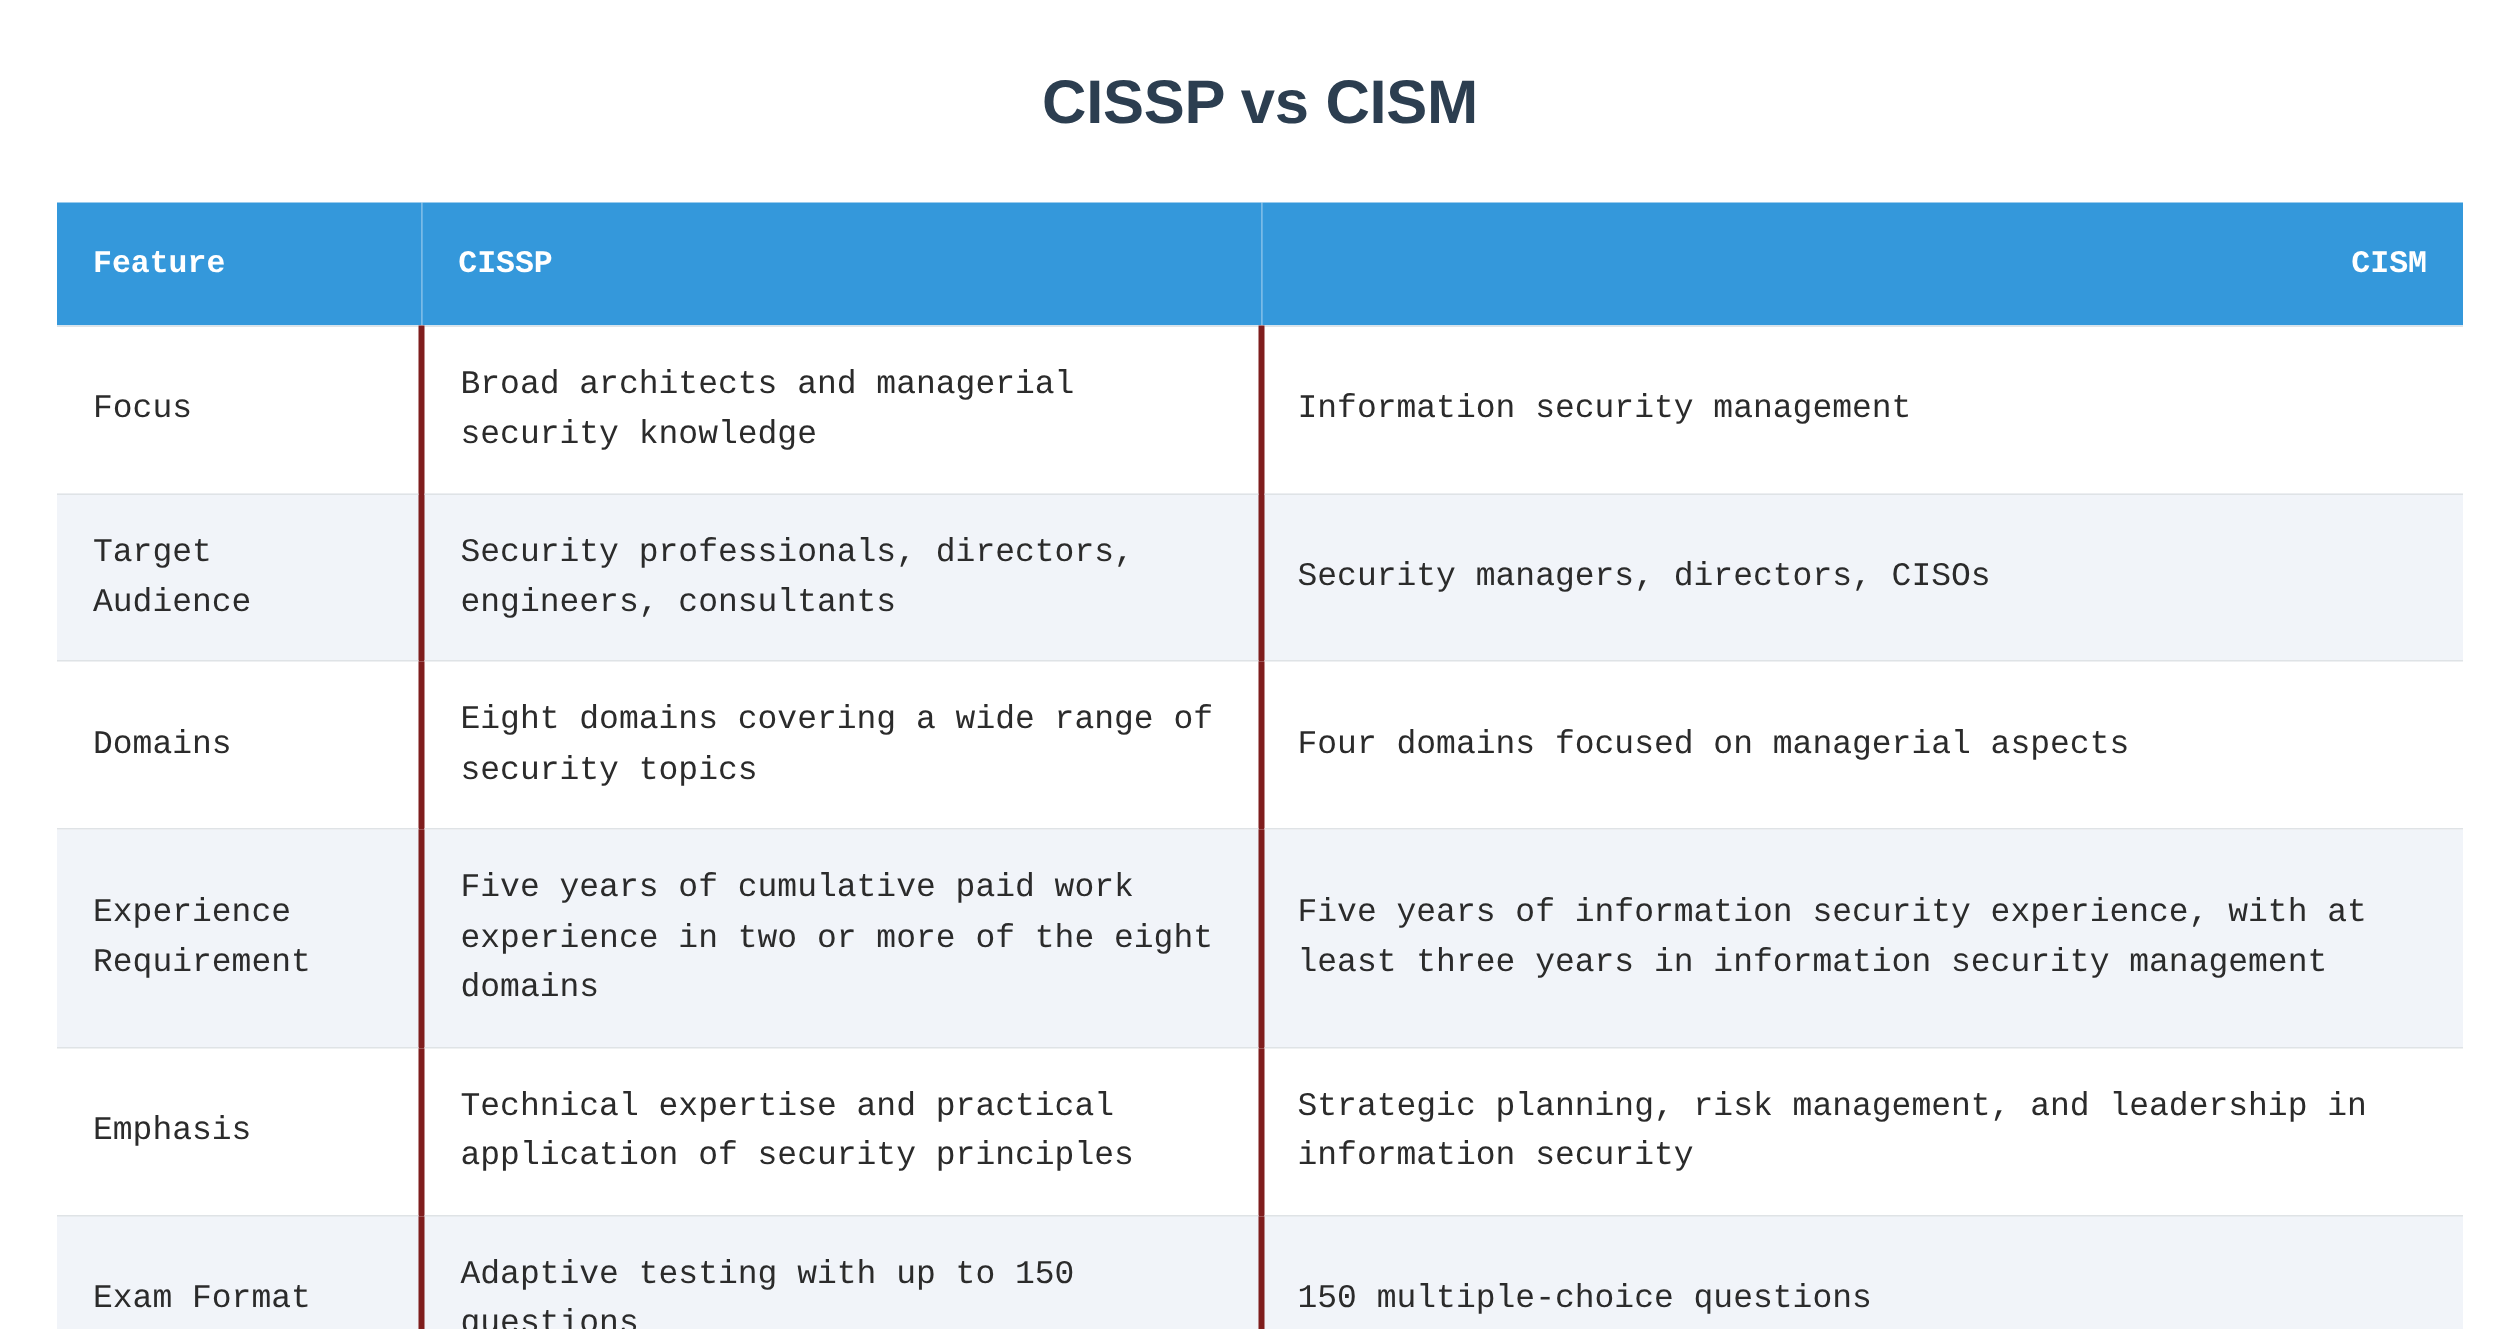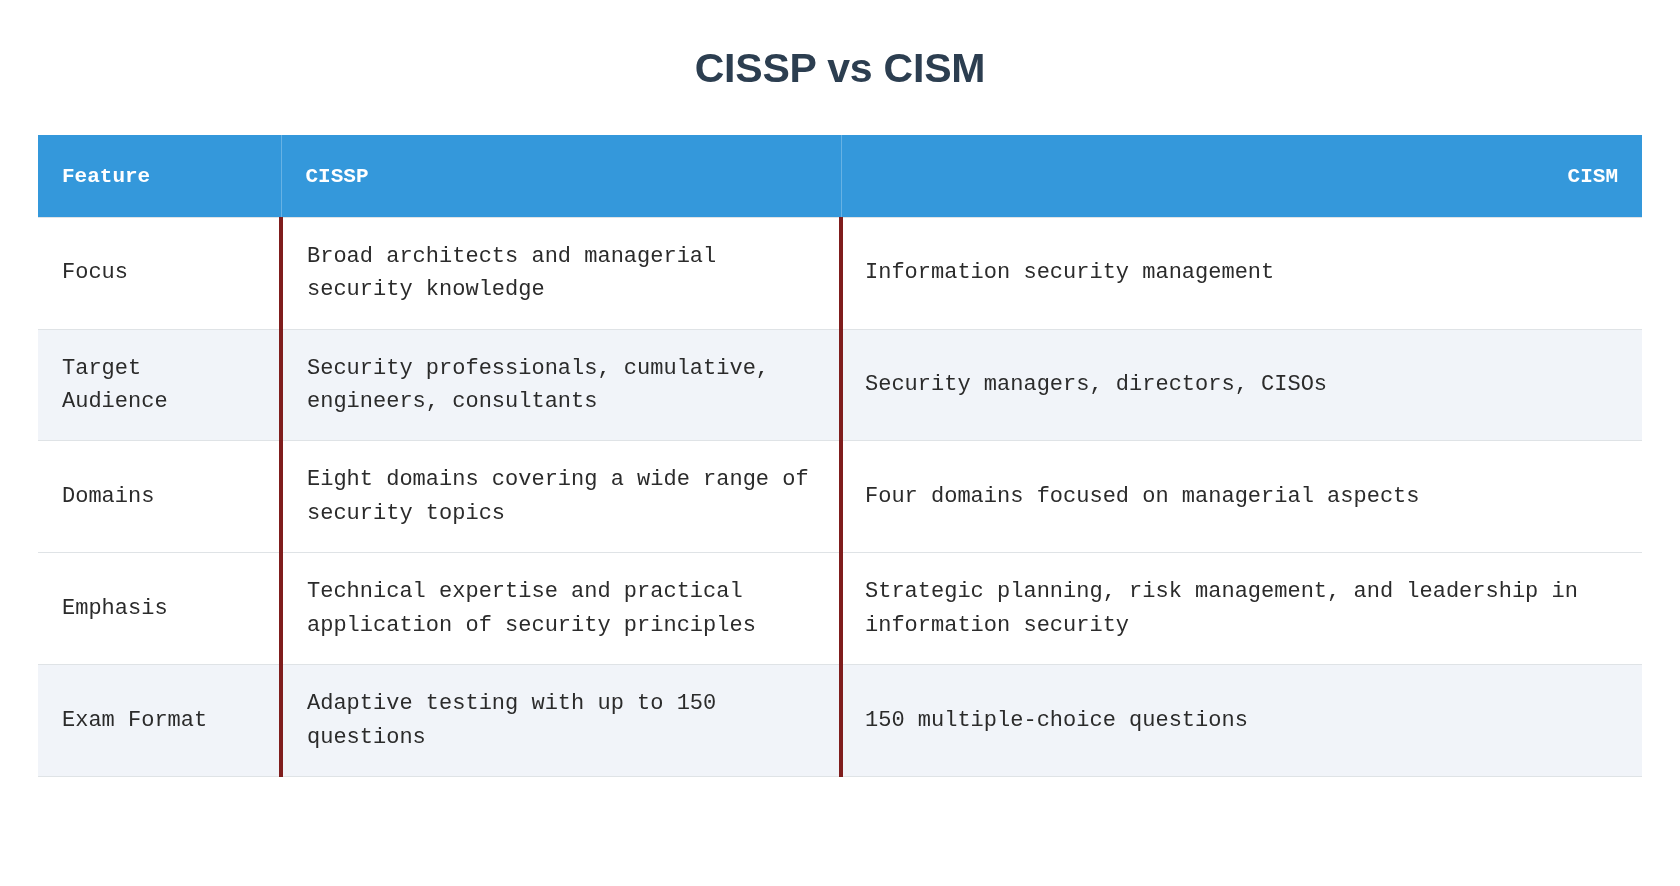--- a/index.html
+++ b/index.html
@@ -114,27 +114,32 @@
         </tr>
       </thead>
       <tbody>
         <tr class="row-odd">
           <td>Focus</td>
           <td>Broad architects and managerial security knowledge</td>
           <td>Information security management</td>
         </tr>
         <tr class="row-even">
           <td>Target Audience</td>
-          <td>Security professionals, cumulative, engineers, consultants</td>
+          <td>Security professionals, directors, engineers, consultants</td>
           <td>Security managers, directors, CISOs</td>
         </tr>
         <tr class="row-odd">
           <td>Domains</td>
           <td>Eight domains covering a wide range of security topics</td>
           <td>Four domains focused on managerial aspects</td>
+        </tr>
+        <tr class="row-even">
+          <td>Experience Requirement</td>
+          <td>Five years of cumulative paid work experience in two or more of the eight domains</td>
+          <td>Five years of information security experience, with at least three years in information security management</td>
         </tr>
         <tr class="row-odd">
           <td>Emphasis</td>
           <td>Technical expertise and practical application of security principles</td>
           <td>Strategic planning, risk management, and leadership in information security</td>
         </tr>
         <tr class="row-even">
           <td>Exam Format</td>
           <td>Adaptive testing with up to 150 questions</td>
           <td>150 multiple-choice questions</td>

